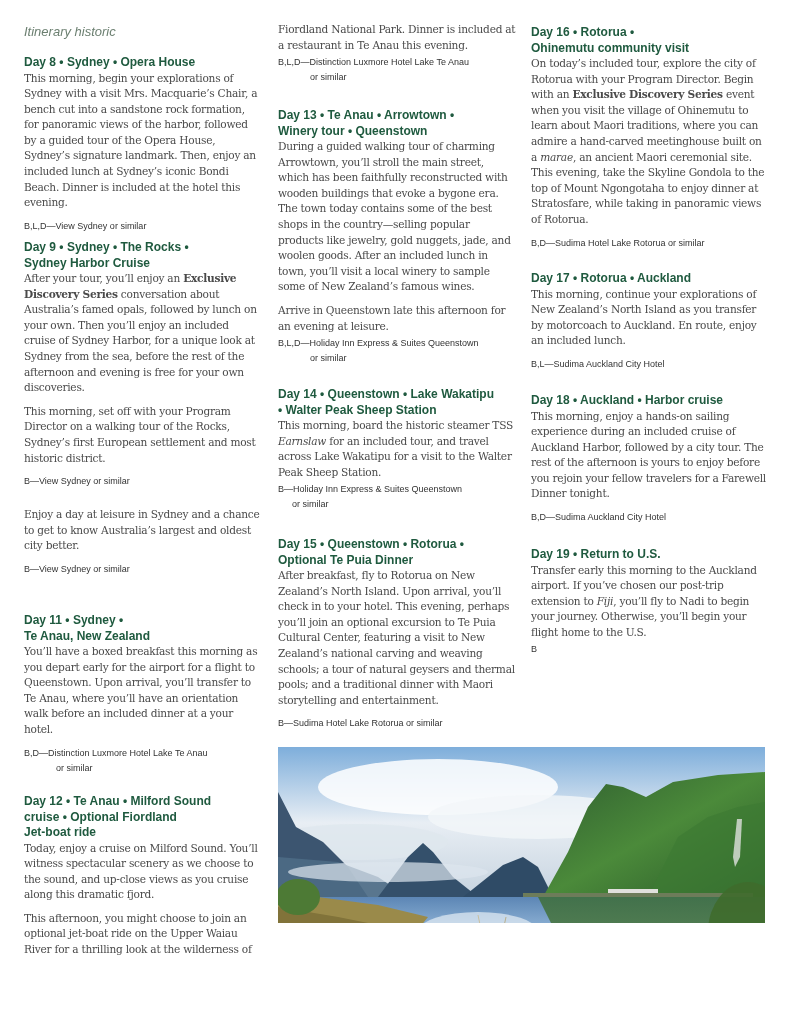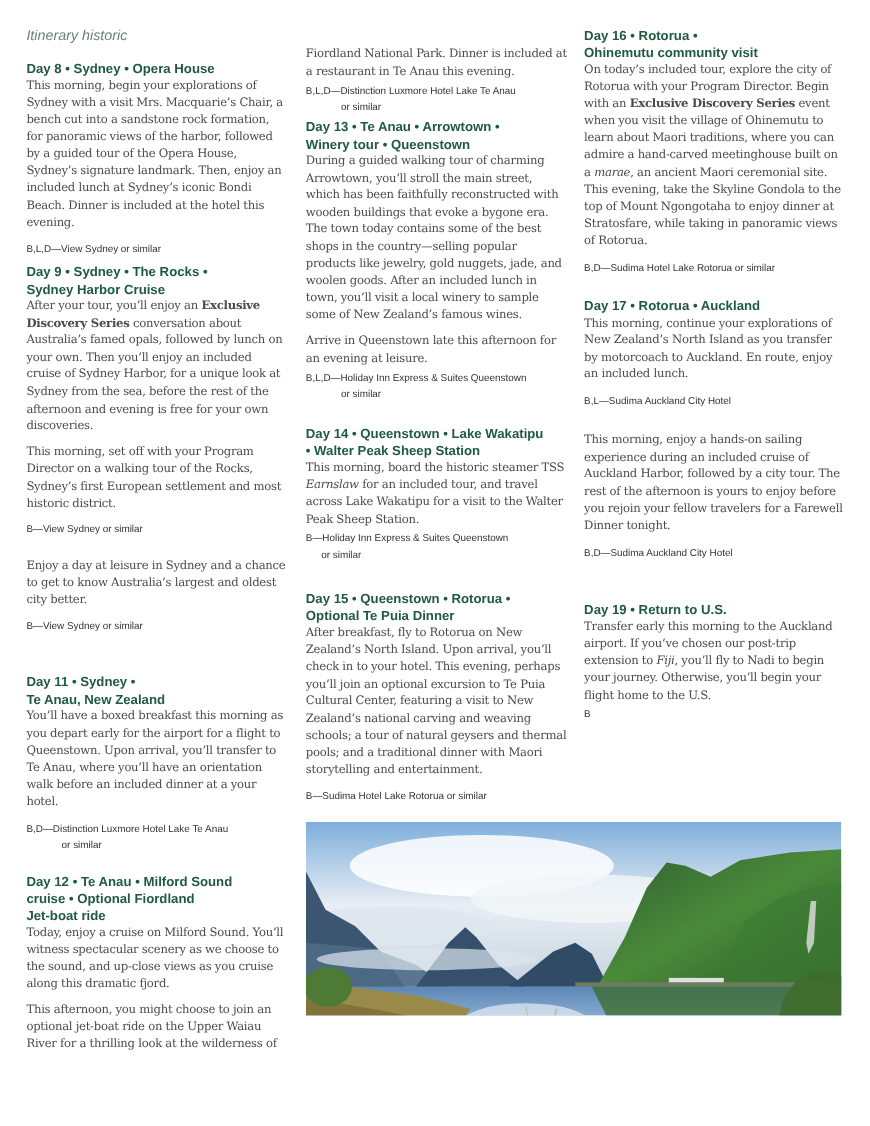--- a/index.html
+++ b/index.html
@@ -66,21 +66,20 @@
     .meals .cont {
       display: block;
       padding-left: 32px;
     }
     .meals .cont.short { padding-left: 14px; }
 
     .cont-para {
       position: absolute;
       left: 0;
       width: 100%;
-      margin-top: 20px;
     }
 
     .photo {
       position: absolute;
       left: 278px;
       top: 747px;
       width: 487px;
       height: 176px;
       overflow: hidden;
     }
@@ -191,20 +190,21 @@
     <p class="meals">B,D—Sudima Hotel Lake Rotorua or similar</p>
   </div>
 
   <div class="day" style="top:271px;">
     <h3 class="day-heading">Day 17 • Rotorua • Auckland</h3>
     <p class="day-para">This morning, continue your explorations of New Zealand’s North Island as you transfer by motorcoach to Auckland. En route, enjoy an included lunch.</p>
     <p class="meals">B,L—Sudima Auckland City Hotel</p>
   </div>
 
   <div class="day" style="top:393px;">
+    <h3 class="day-heading">Day 18 • Auckland • Harbor cruise</h3>
     <p class="day-para">This morning, enjoy a hands-on sailing experience during an included cruise of Auckland Harbor, followed by a city tour. The rest of the afternoon is yours to enjoy before you rejoin your fellow travelers for a Farewell Dinner tonight.</p>
     <p class="meals">B,D—Sudima Auckland City Hotel</p>
   </div>
 
   <div class="day" style="top:547px;">
     <h3 class="day-heading">Day 19 • Return to U.S.</h3>
     <p class="day-para" style="margin-bottom:2px;"><span>Transfer early this morning to the Auckland airport. If you’ve chosen our post-trip extension to </span><i>Fiji</i><span>, you’ll fly to Nadi to begin your journey. Otherwise, you’ll begin your flight home to the U.S.</span></p>
     <p class="meals">B</p>
   </div>
 </div>

